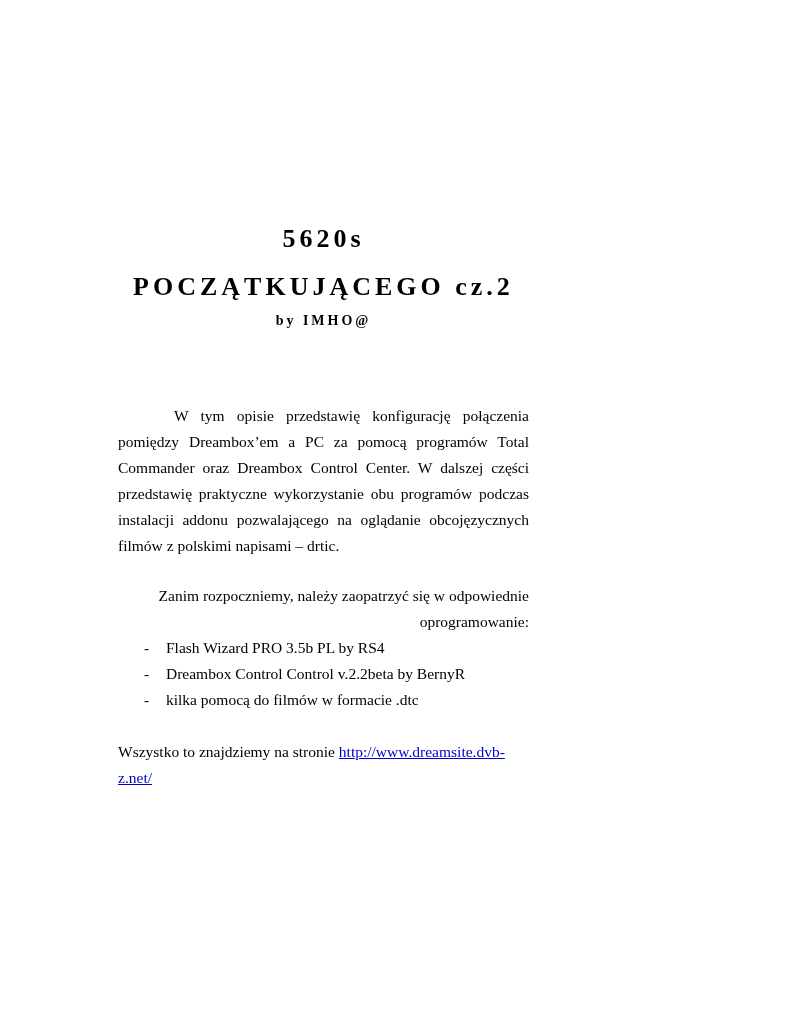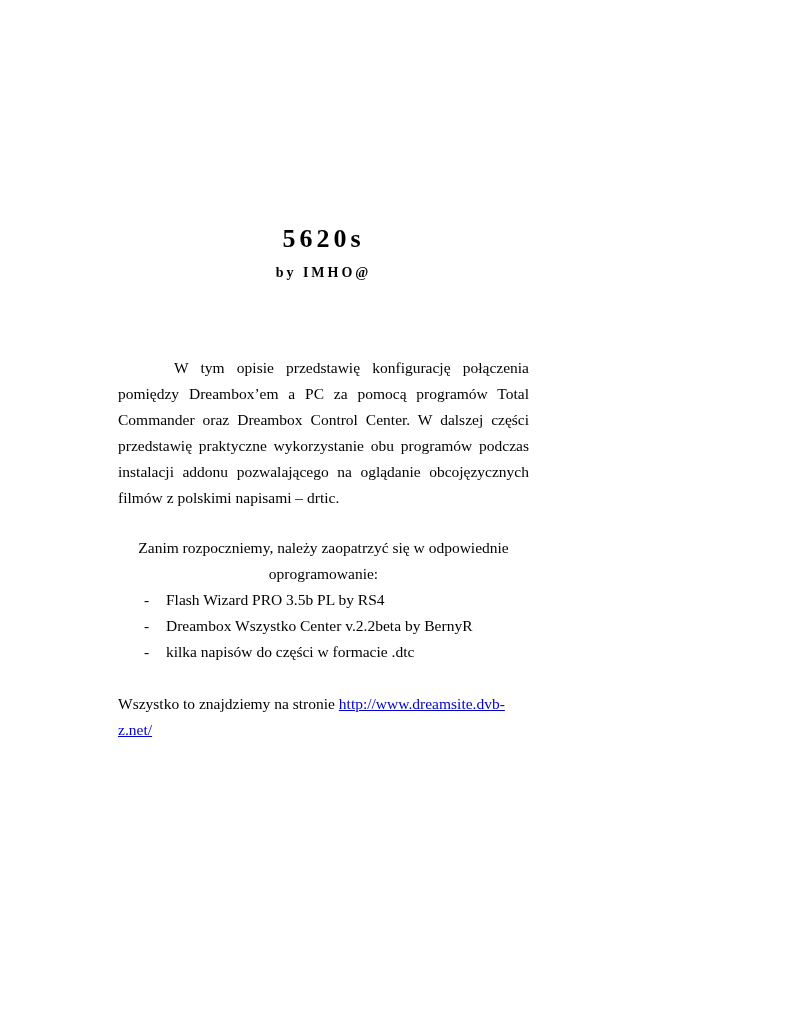--- a/index.html
+++ b/index.html
@@ -54,21 +54,21 @@
     line-height: 26px;
     text-align: justify;
     text-justify: inter-word;
     text-indent: 56px;
     hyphens: none;
   }
   p.plain {
     margin: 0;
     font-size: 15.5px;
     line-height: 26px;
-    text-align: center;
+    text-align: right;
     text-indent: 0;
   }
   .spacer-md { height: 24px; }
   ul.items {
     list-style: none;
     margin: 0;
     padding: 0;
   }
   ul.items li {
     font-size: 15.5px;
@@ -97,44 +97,45 @@
     cursor: pointer;
   }
 </style>
 </head>
 <body>
 
 <div class="page">
 
   <div class="title-block">
     <div class="title-line">5620s</div>
+    <div class="title-line">POCZĄTKUJĄCEGO cz.2</div>
   </div>
 
   <div class="byline">by IMHO@</div>
 
   <div class="body-block">
 
     <p class="para">W tym opisie przedstawię konfigurację połączenia pomiędzy Dreambox’em a PC za pomocą programów Total Commander oraz Dreambox Control Center. W dalszej części przedstawię praktyczne wykorzystanie obu programów podczas instalacji addonu pozwalającego na oglądanie obcojęzycznych filmów z polskimi napisami – drtic.</p>
 
     <div class="spacer-md"></div>
 
     <p class="plain">Zanim rozpoczniemy, należy zaopatrzyć się w odpowiednie oprogramowanie:</p>
 
     <ul class="items">
       <li>
         <span class="dash">-</span>
         <span class="item-text">Flash Wizard PRO 3.5b  PL by RS4</span>
       </li>
       <li>
         <span class="dash">-</span>
-        <span class="item-text">Dreambox Wszystko Center v.2.2beta by BernyR</span>
+        <span class="item-text">Dreambox Control Control v.2.2beta by BernyR</span>
       </li>
       <li>
         <span class="dash">-</span>
-        <span class="item-text">kilka napisów do części w formacie .dtc</span>
+        <span class="item-text">kilka pomocą do filmów w formacie .dtc</span>
       </li>
     </ul>
 
     <div class="closing">
       <span>Wszystko to znajdziemy na stronie </span><span class="link">http://www.dreamsite.dvb-z.net/</span>
     </div>
 
   </div>
 
 </div>

